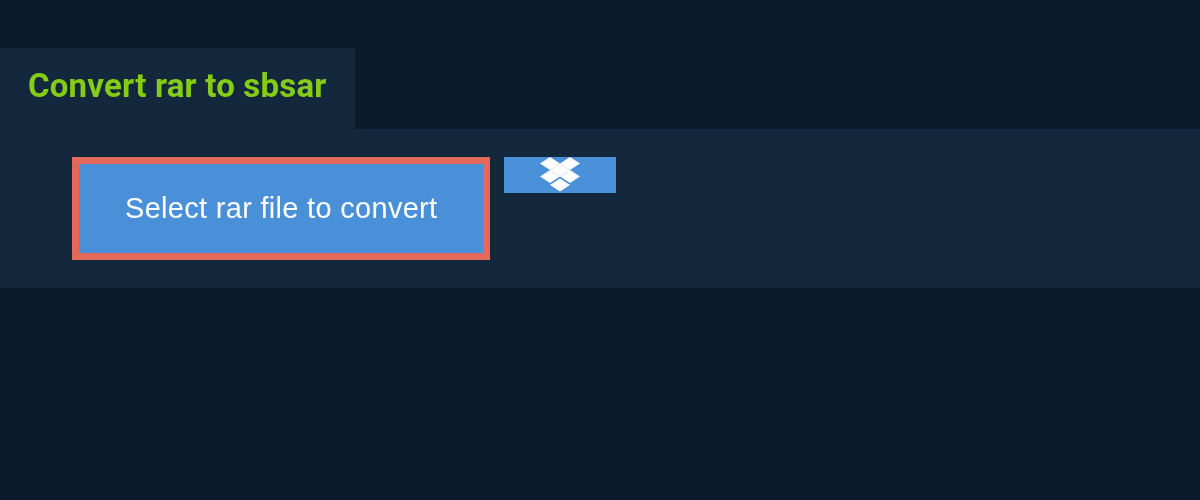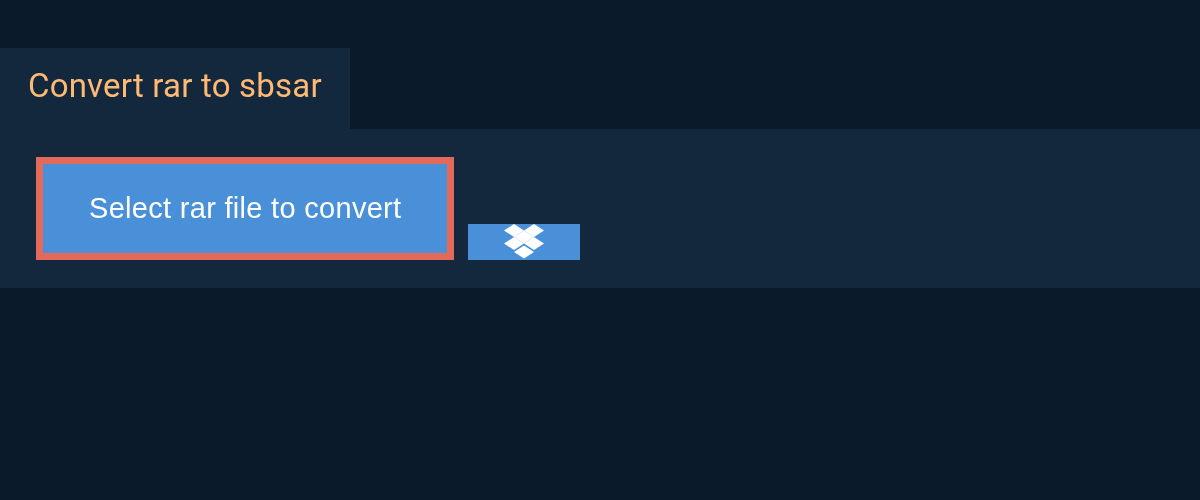--- a/index.html
+++ b/index.html
@@ -14,35 +14,36 @@
       font-family: -apple-system, BlinkMacSystemFont, "Segoe UI", Roboto, "Helvetica Neue", Arial, sans-serif;
       overflow: hidden;
     }
     .header-tab {
       background: #13273d;
       display: inline-block;
       padding: 18px 28px 24px 28px;
       margin-top: 48px;
     }
     .header-title {
-      color: #fdba74;
+      color: #84cc16;
       font-size: 33px;
-      font-weight: 400;
+      font-weight: 700;
       letter-spacing: 0.2px;
     }
     .upload-panel {
       background: #13273d;
       padding: 28px 32px 28px 36px;
       display: flex;
       width: 100%;
     }
     .button-row {
       display: flex;
       gap: 14px;
-      align-items: flex-end;
+      align-items: flex-start;
+      margin-left: 36px;
     }
     .select-file-wrapper {
       border: 7px solid #e36a5b;
       background: #e36a5b;
     }
     .select-file-button {
       background: #4a90d9;
       color: #ffffff;
       font-size: 29px;
       font-weight: 300;

